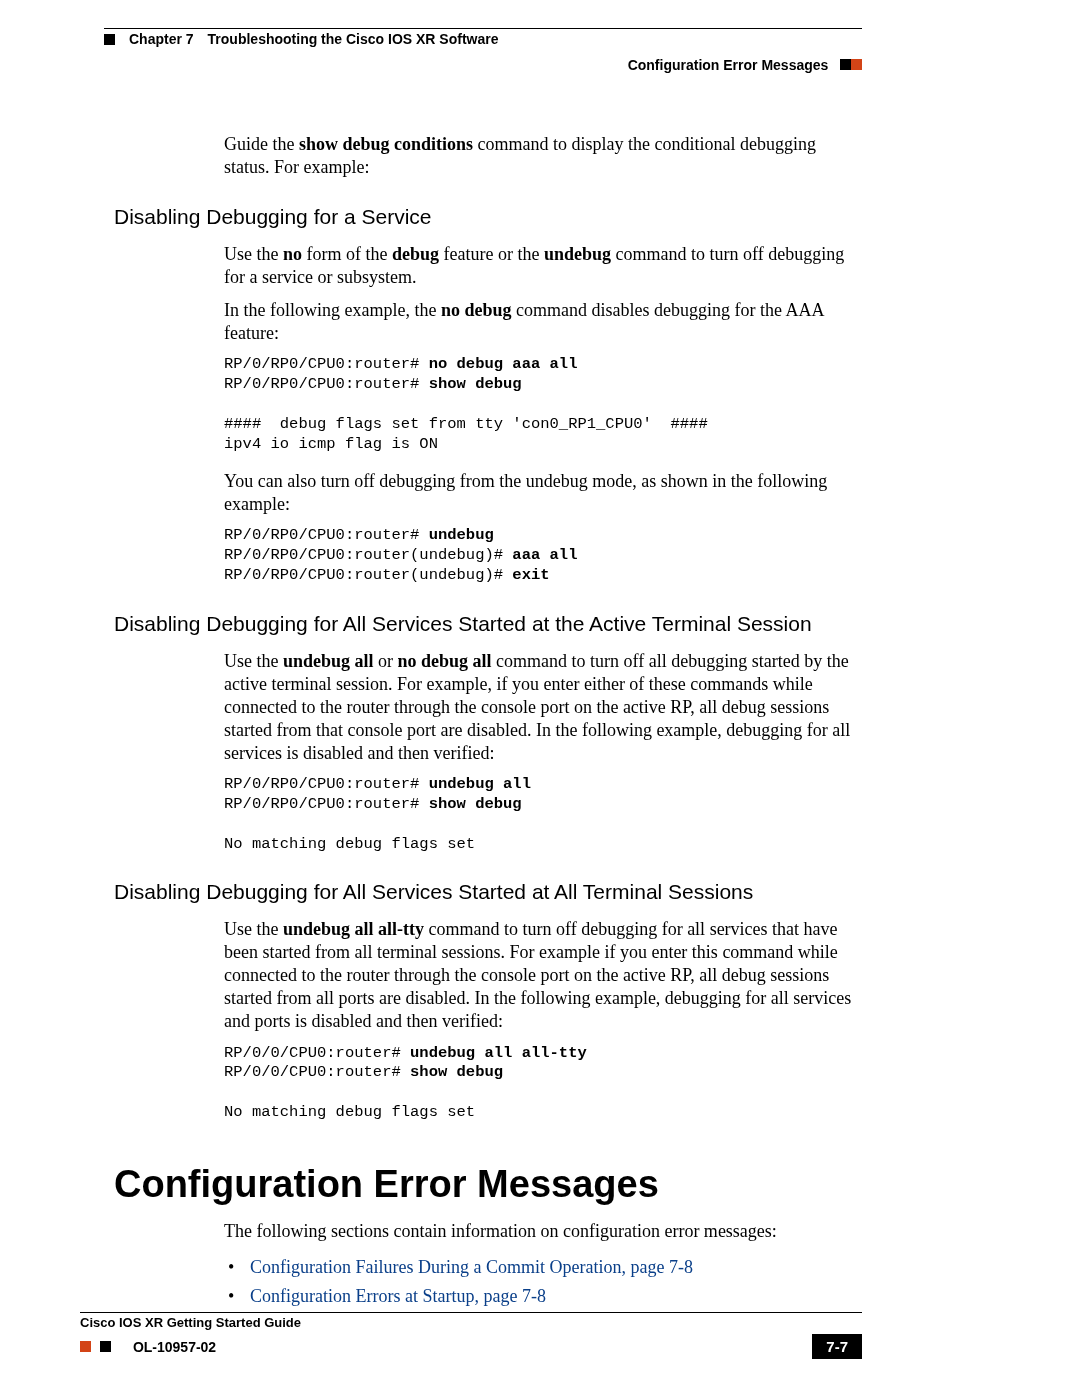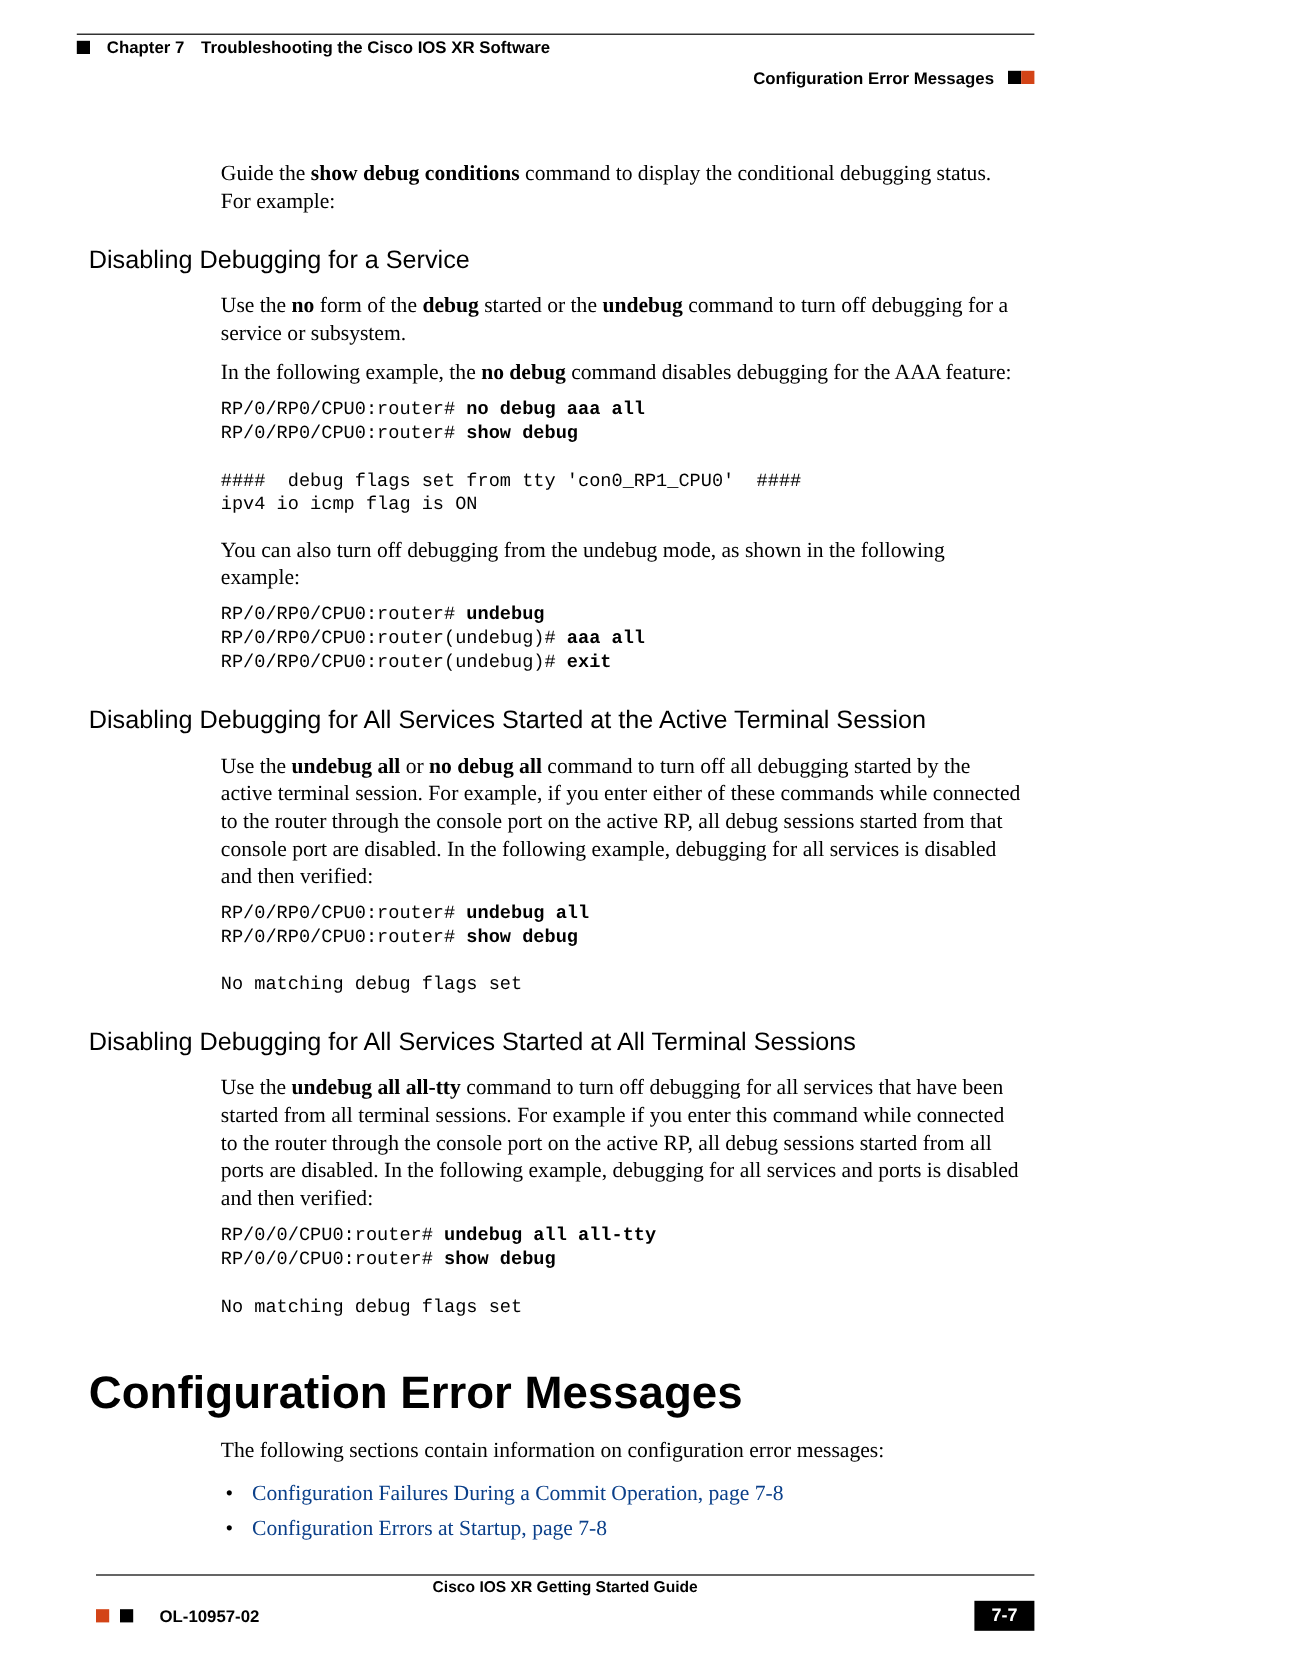--- a/index.html
+++ b/index.html
@@ -1,37 +1,37 @@
 <!DOCTYPE html>
 <html><head>
 <meta charset="utf-8">
 <style>
   * { margin:0; padding:0; box-sizing:border-box; }
   html,body { width:1080px; font-family:"Times New Roman",Times,serif; color:#000; background:#fff;}
   body { padding:0; }
-  .page { width:942px; min-height:1397px; position:relative; padding:28px 80px 80px 64px;}
+  .page { width:942px; min-height:1397px; position:relative; padding:28px 80px 80px 104px;}
   .hdr-line { border-top:1px solid #000; margin-bottom:2px;}
   .hdr { font-family:Arial,Helvetica,sans-serif; font-size:14px; font-weight:bold; display:flex; justify-content:space-between; align-items:center; gap:8px;}
   .hdr-left { display:flex; gap:14px; align-items:center;}
   .sq { width:11px; height:11px; background:#000; display:inline-block;}
   .sq.red { background:#d34417;}
   .sub-hdr { font-family:Arial,Helvetica,sans-serif; font-size:14px; font-weight:bold; text-align:right; margin-top:10px;}
   .content { padding:60px 10px 0 10px;}
   .body-text { font-size:18px; line-height:1.28; margin:0 0 10px 0; padding-left:110px;}
   .body-text .b { font-weight:bold;}
   pre.code { font-family:"Courier New",Courier,monospace; font-size:15.5px; line-height:1.28; white-space:pre; padding-left:110px; margin:4px 0 16px 0;}
   pre.code .b { font-weight:bold;}
   h2.sec { font-family:Arial,Helvetica,sans-serif; font-size:21px; font-weight:normal; margin:26px 0 14px 0;}
   h1.major { font-family:Arial,Helvetica,sans-serif; font-size:38px; font-weight:bold; margin:40px 0 14px 0;}
   ul.bullets { list-style:none; padding-left:136px; margin-top:8px;}
   ul.bullets li { position:relative; font-size:18px; line-height:1.6; color:#0a3f89;}
   ul.bullets li::before { content:"•"; position:absolute; left:-22px; color:#000;}
   a.link { color:#0a3f89; text-decoration:none;}
   .ftr { position:absolute; left:80px; right:80px; bottom:38px;}
-  .ftr-top { border-top:1px solid #000; font-family:Arial,Helvetica,sans-serif; font-size:13px; font-weight:bold; text-align:center; padding-top:2px;}
+  .ftr-top { border-top:1px solid #000; font-family:Arial,Helvetica,sans-serif; font-size:13px; font-weight:bold; text-align:left; padding-top:2px;}
   .ftr-row { display:flex; justify-content:space-between; align-items:center; margin-top:4px;}
   .ftr-left { display:flex; gap:9px; align-items:center; font-family:Arial,Helvetica,sans-serif; font-size:14px; font-weight:bold;}
   .page-badge { background:#000; color:#fff; font-family:Arial,Helvetica,sans-serif; font-size:15px; font-weight:bold; padding:4px 14px;margin-left:28px;}
 </style>
 </head>
 <body>
 
 <div class="page">
 
   <div class="hdr-line"></div>
@@ -50,21 +50,21 @@
   <div class="content">
 
     <p class="body-text">
       <span>Guide the </span><span class="b">show debug conditions</span><span> command to display the conditional debugging status. For example:</span>
     </p>
 
 
     <h2 class="sec">Disabling Debugging for a Service</h2>
 
     <p class="body-text">
-      <span>Use the </span><span class="b">no</span><span> form of the </span><span class="b">debug</span><span> started or the </span><span class="b">undebug</span><span> command to turn off debugging for a service or subsystem.</span>
+      <span>Use the </span><span class="b">no</span><span> form of the </span><span class="b">debug</span><span> feature or the </span><span class="b">undebug</span><span> command to turn off debugging for a service or subsystem.</span>
     </p>
     <p class="body-text">
       <span>In the following example, the </span><span class="b">no debug</span><span> command disables debugging for the AAA feature:</span>
     </p>
 
 <pre class="code"><span>RP/0/RP0/CPU0:router# </span><span class="b">no debug aaa all</span>
 <span>RP/0/RP0/CPU0:router# </span><span class="b">show debug</span>
 <span></span>
 <span>####  debug flags set from tty 'con0_RP1_CPU0'  ####</span>
 <span>ipv4 io icmp flag is ON</span></pre>

